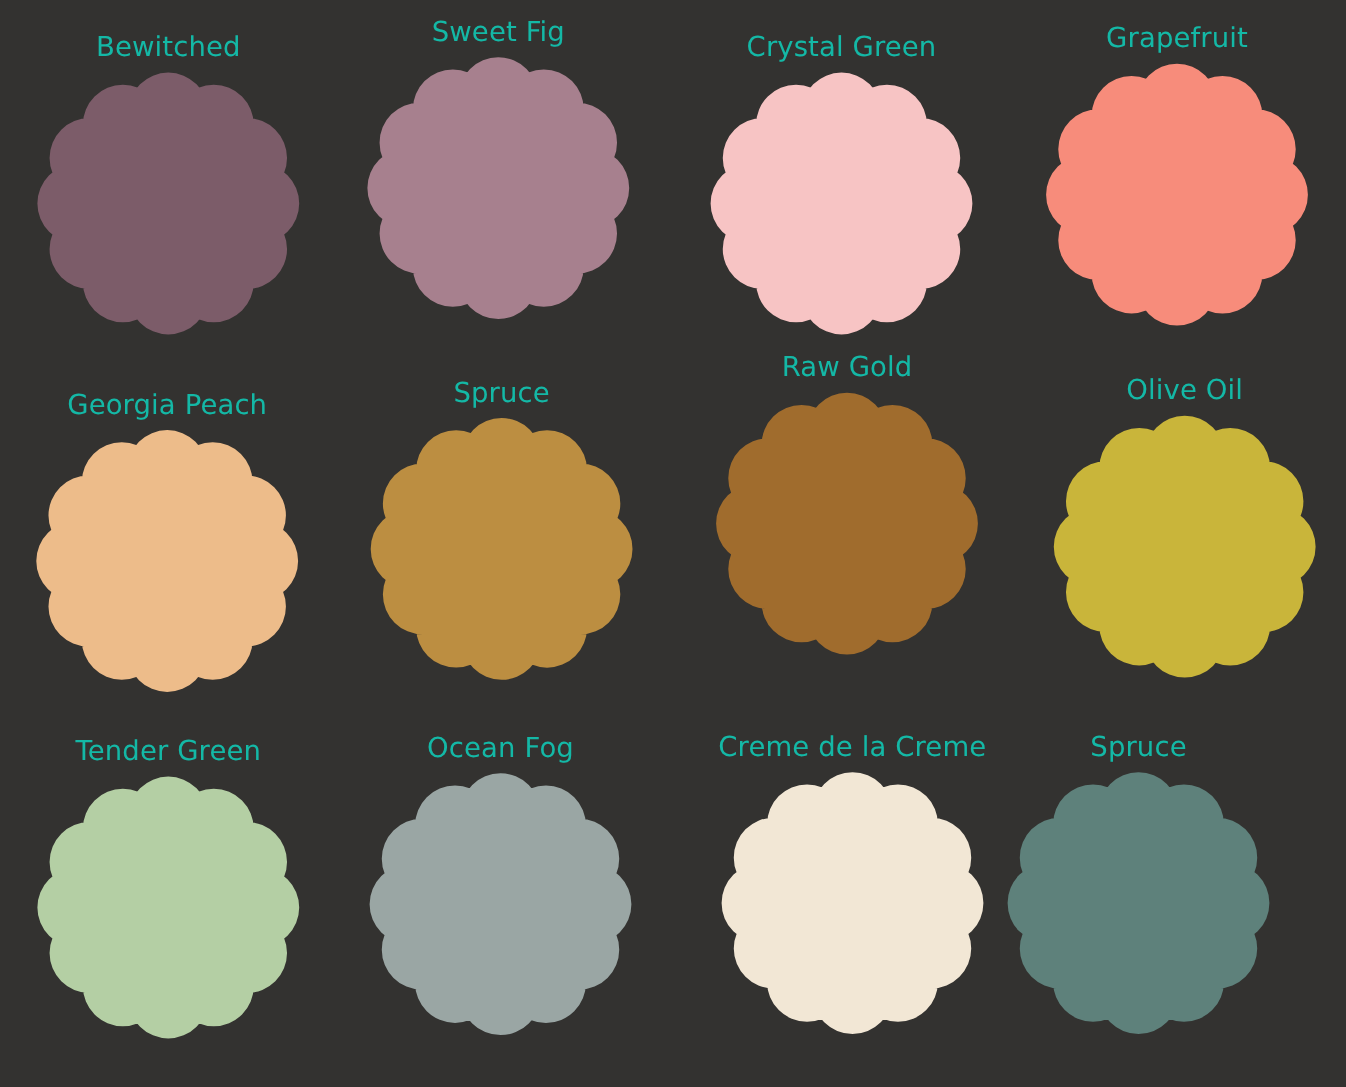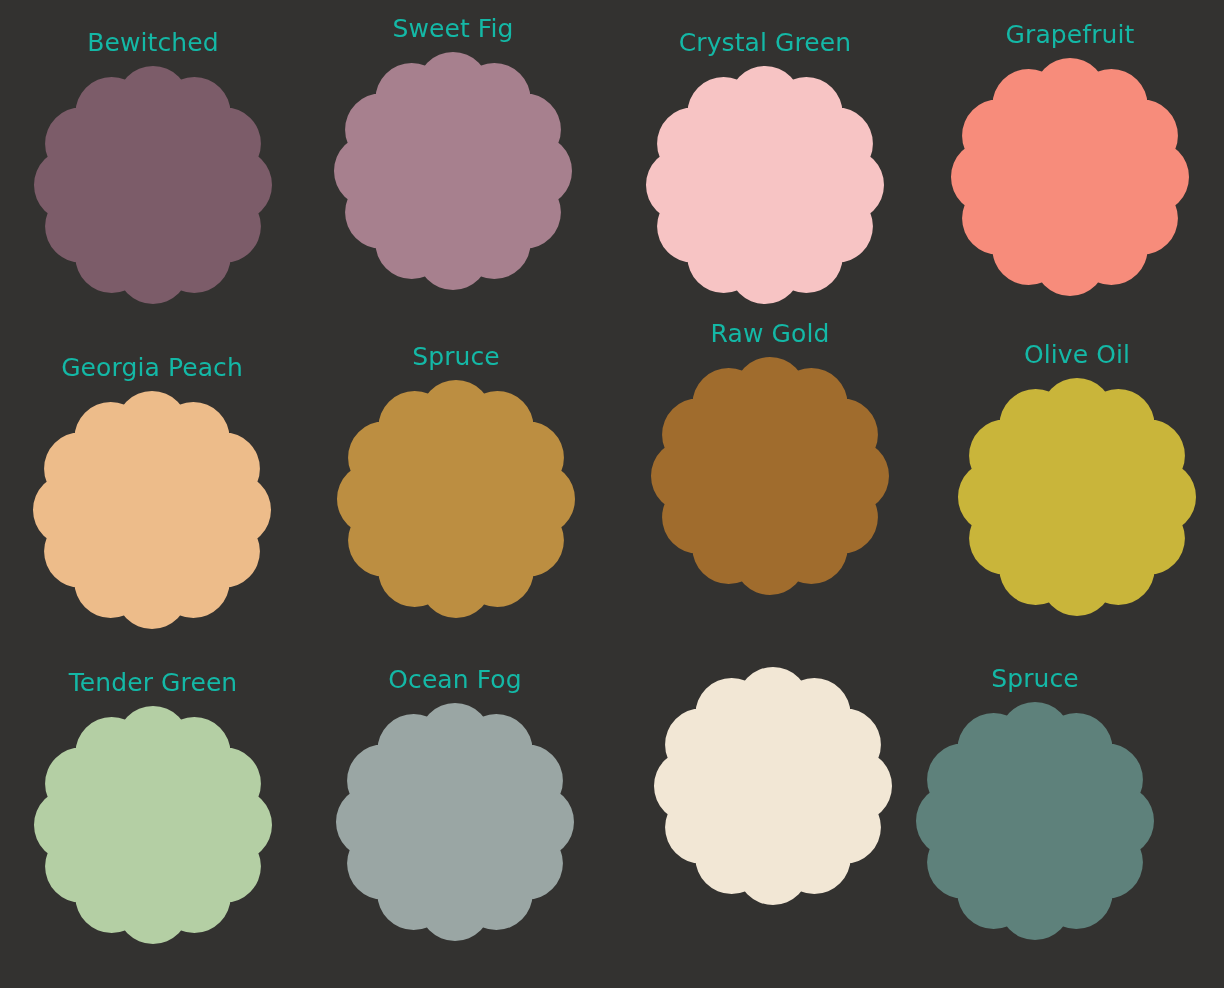--- a/index.html
+++ b/index.html
@@ -133,20 +133,21 @@
     </div>
     <div class="swatch-cell" style="left: 335px; top: 667px;">
       <div class="swatch-label">Ocean Fog</div>
       <div class="swatch-shape-wrap">
         <svg class="swatch-shape" viewBox="0 0 240 240">
           <path d="M 83.66 37.34 a 36.34 36.34 0 1 0 72.69 0 a 36.34 36.34 0 1 0 -72.69 0 Z M 124.98 48.42 a 36.34 36.34 0 1 0 72.69 0 a 36.34 36.34 0 1 0 -72.69 0 Z M 155.24 78.67 a 36.34 36.34 0 1 0 72.69 0 a 36.34 36.34 0 1 0 -72.69 0 Z M 166.31 120.00 a 36.34 36.34 0 1 0 72.69 0 a 36.34 36.34 0 1 0 -72.69 0 Z M 155.24 161.33 a 36.34 36.34 0 1 0 72.69 0 a 36.34 36.34 0 1 0 -72.69 0 Z M 124.98 191.58 a 36.34 36.34 0 1 0 72.69 0 a 36.34 36.34 0 1 0 -72.69 0 Z M 83.66 202.66 a 36.34 36.34 0 1 0 72.69 0 a 36.34 36.34 0 1 0 -72.69 0 Z M 42.33 191.58 a 36.34 36.34 0 1 0 72.69 0 a 36.34 36.34 0 1 0 -72.69 0 Z M 12.07 161.33 a 36.34 36.34 0 1 0 72.69 0 a 36.34 36.34 0 1 0 -72.69 0 Z M 1.00 120.00 a 36.34 36.34 0 1 0 72.69 0 a 36.34 36.34 0 1 0 -72.69 0 Z M 12.07 78.67 a 36.34 36.34 0 1 0 72.69 0 a 36.34 36.34 0 1 0 -72.69 0 Z M 42.33 48.42 a 36.34 36.34 0 1 0 72.69 0 a 36.34 36.34 0 1 0 -72.69 0 Z M 33.71 120.00 a 86.29 86.29 0 1 0 172.58 0 a 86.29 86.29 0 1 0 -172.58 0 Z" fill="#9AA6A4" fill-rule="nonzero"></path>
         </svg>
       </div>
     </div>
     <div class="swatch-cell" style="left: 653px; top: 666px;">
+      <div class="swatch-label">Creme de la Creme</div>
       <div class="swatch-shape-wrap">
         <svg class="swatch-shape" viewBox="0 0 240 240">
           <path d="M 83.66 37.34 a 36.34 36.34 0 1 0 72.69 0 a 36.34 36.34 0 1 0 -72.69 0 Z M 124.98 48.42 a 36.34 36.34 0 1 0 72.69 0 a 36.34 36.34 0 1 0 -72.69 0 Z M 155.24 78.67 a 36.34 36.34 0 1 0 72.69 0 a 36.34 36.34 0 1 0 -72.69 0 Z M 166.31 120.00 a 36.34 36.34 0 1 0 72.69 0 a 36.34 36.34 0 1 0 -72.69 0 Z M 155.24 161.33 a 36.34 36.34 0 1 0 72.69 0 a 36.34 36.34 0 1 0 -72.69 0 Z M 124.98 191.58 a 36.34 36.34 0 1 0 72.69 0 a 36.34 36.34 0 1 0 -72.69 0 Z M 83.66 202.66 a 36.34 36.34 0 1 0 72.69 0 a 36.34 36.34 0 1 0 -72.69 0 Z M 42.33 191.58 a 36.34 36.34 0 1 0 72.69 0 a 36.34 36.34 0 1 0 -72.69 0 Z M 12.07 161.33 a 36.34 36.34 0 1 0 72.69 0 a 36.34 36.34 0 1 0 -72.69 0 Z M 1.00 120.00 a 36.34 36.34 0 1 0 72.69 0 a 36.34 36.34 0 1 0 -72.69 0 Z M 12.07 78.67 a 36.34 36.34 0 1 0 72.69 0 a 36.34 36.34 0 1 0 -72.69 0 Z M 42.33 48.42 a 36.34 36.34 0 1 0 72.69 0 a 36.34 36.34 0 1 0 -72.69 0 Z M 33.71 120.00 a 86.29 86.29 0 1 0 172.58 0 a 86.29 86.29 0 1 0 -172.58 0 Z" fill="#F2E7D5" fill-rule="nonzero"></path>
         </svg>
       </div>
     </div>
     <div class="swatch-cell" style="left: 915px; top: 666px;">
       <div class="swatch-label">Spruce</div>
       <div class="swatch-shape-wrap">
         <svg class="swatch-shape" viewBox="0 0 240 240">

